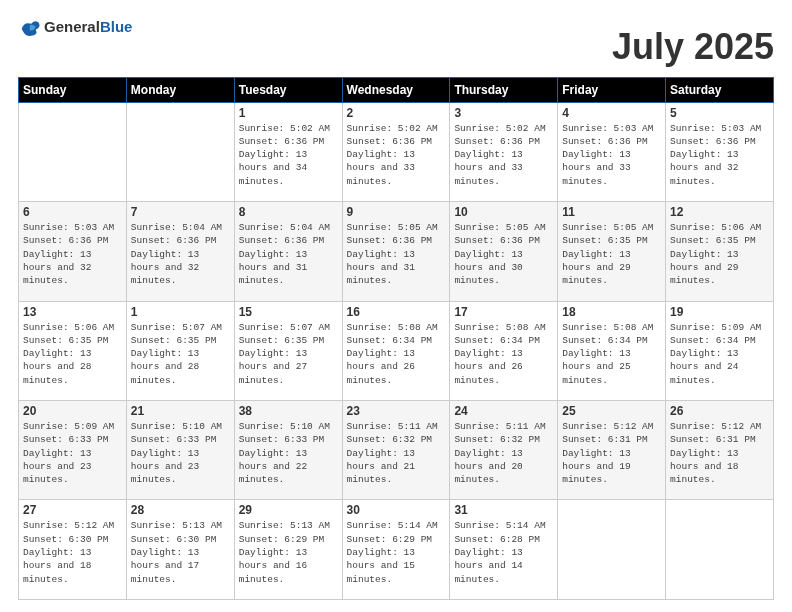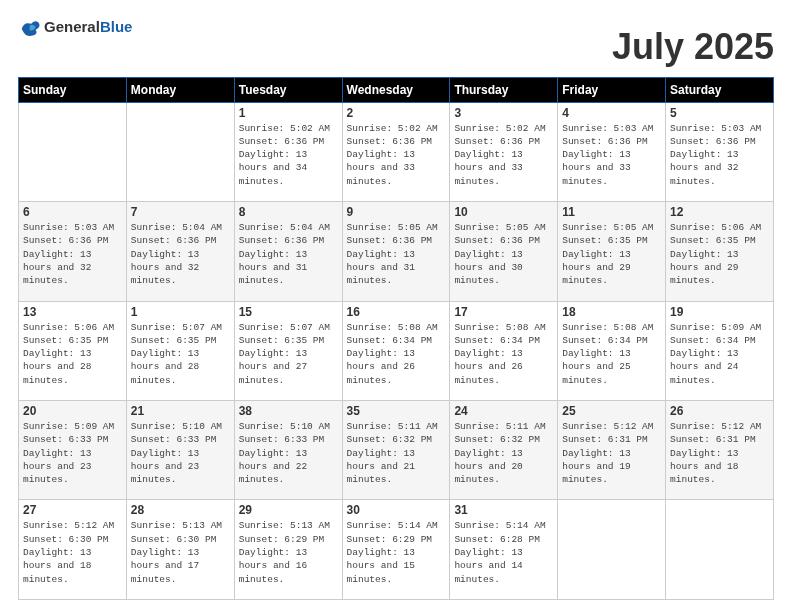--- a/index.html
+++ b/index.html
@@ -268,21 +268,21 @@
 Sunset: 6:33 PM
 Daylight: 13 hours and 23 minutes.</div>
           </td>
           <td>
             <span class="day-number">38</span>
             <div class="day-detail" style="white-space: pre-line;">Sunrise: 5:10 AM
 Sunset: 6:33 PM
 Daylight: 13 hours and 22 minutes.</div>
           </td>
           <td>
-            <span class="day-number">35</span>
+            <span class="day-number">23</span>
             <div class="day-detail" style="white-space: pre-line;">Sunrise: 5:11 AM
 Sunset: 6:32 PM
 Daylight: 13 hours and 21 minutes.</div>
           </td>
           <td>
             <span class="day-number">24</span>
             <div class="day-detail" style="white-space: pre-line;">Sunrise: 5:11 AM
 Sunset: 6:32 PM
 Daylight: 13 hours and 20 minutes.</div>
           </td>

